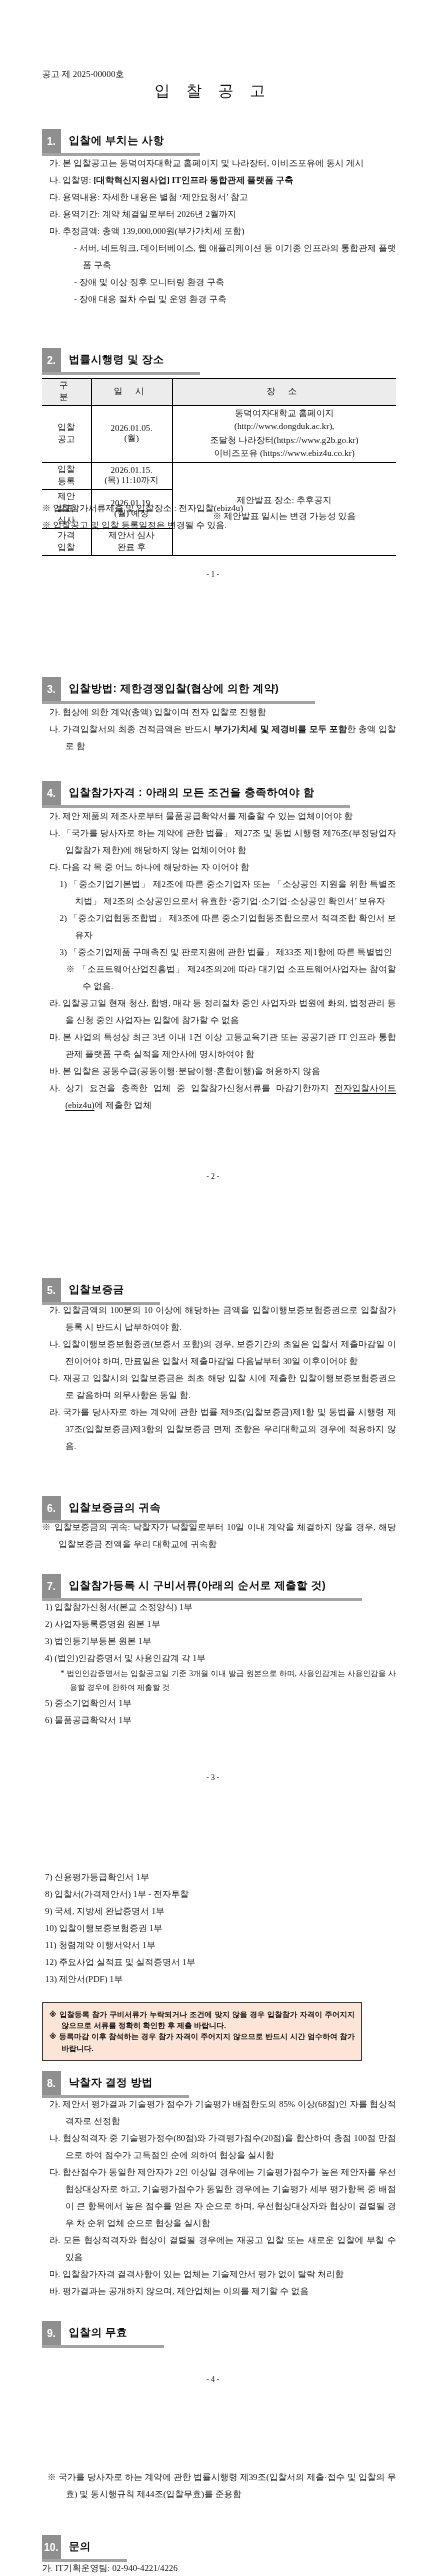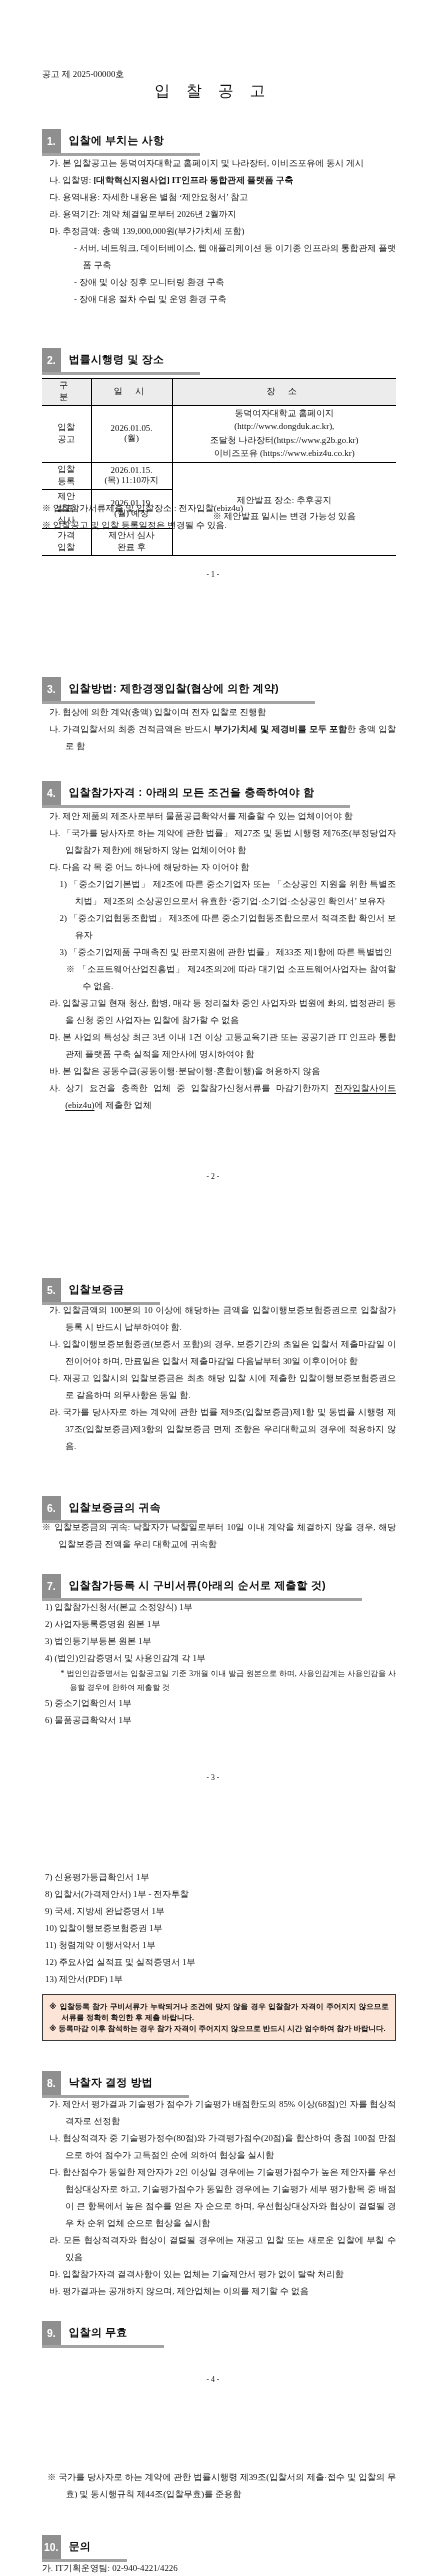--- a/index.html
+++ b/index.html
@@ -46,22 +46,22 @@
   table.sched thead th { background:#ececec; height:18.5px; letter-spacing:5.2px; border-bottom:1px solid #000; }
   .bdr { border-right:0.5px solid #000; }
   .bdb { border-bottom:0.5px solid #000; }
   .r1c3 p { margin:0; line-height:13.4px; }
   .mcell p { margin:0; line-height:15.5px; }
   tr.r1 { height:56px; }
   tr.rs { height:16.5px; }
 
   
   .pinkbox {
-    position:absolute; left:42px; width:354px; box-sizing:border-box;
-    background:#fce4d6; border:1px solid #3a3a3a; padding:5.7px 6.2px;
+    position:absolute; left:42px; width:320px; box-sizing:border-box;
+    background:#fce4d6; border:1px solid #3a3a3a; padding:5.7px 6.2px;margin-top:8px;
   }
   .pinkbox p {
     margin:0; font-family:"Liberation Sans","DejaVu Sans",sans-serif; font-weight:bold;
     font-size:7.5px; line-height:11.3px; color:#141414; text-align:justify;
     padding-left:12.4px; text-indent:-12.4px;
   }
 </style>
 </head>
 <body>
 

